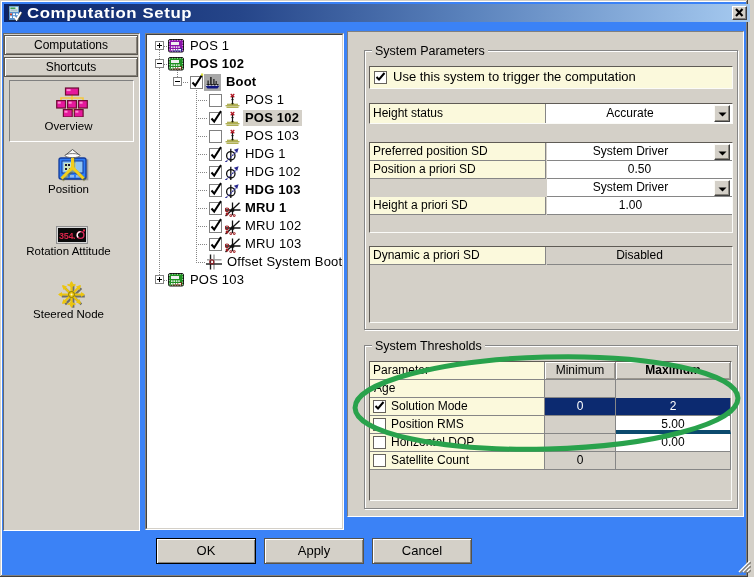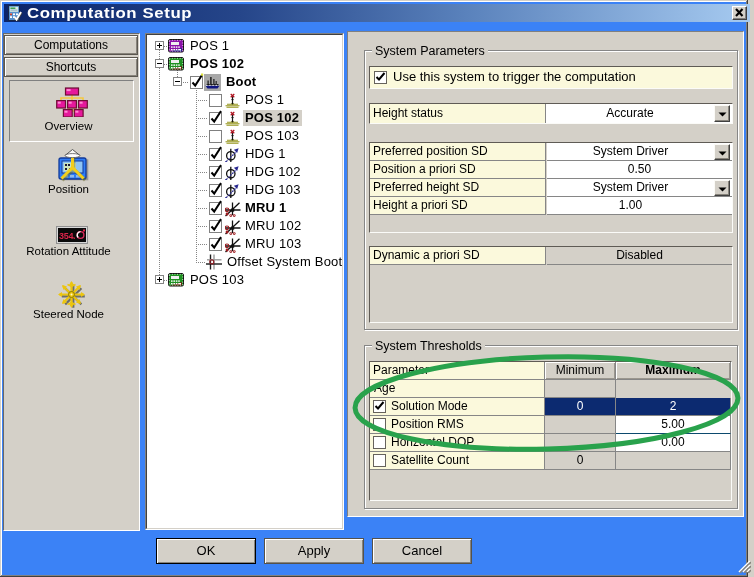--- a/index.html
+++ b/index.html
@@ -297,21 +297,21 @@
         <path d="M2.5 6.5 L5.2 9.5 L12 -1" fill="none" stroke="#000" stroke-width="2"></path>
       </svg>
     </div>
 <svg class="abs" style="left:225px;top:183px" width="15" height="15" viewBox="0 0 15 15">
 <circle cx="5.8" cy="8.8" r="4.2" fill="none" stroke="#101010" stroke-width="1.3"></circle>
 <path d="M5.8 1.8 L5.8 15.5" stroke="#101010" stroke-width="1.3"></path>
 <path d="M1.2 14.6 L11.8 4.2" stroke="#282890" stroke-width="1.2" stroke-dasharray="1.8 1"></path>
 <path d="M13.6 1.2 L8.9 2.7 L12.1 5.9 Z" fill="#282890"></path>
 <circle cx="1" cy="15" r="1" fill="#282890"></circle>
 </svg>
-<div class="trow" style="left:243px;top:182px;height:16px;line-height:16px;padding:0 3px 0 2px;font-weight:normal;font-size:13px;">HDG 103</div>
+<div class="trow" style="left:243px;top:182px;height:16px;line-height:16px;padding:0 3px 0 2px;font-weight:bold;font-size:13px;">HDG 103</div>
 <div class="doth" style="left:196px;top:208px;width:12px"></div>
 <div class="tcb" style="left:209px;top:202px">
       <svg width="13" height="13" viewBox="0 0 13 13" style="overflow:visible;position:absolute;left:-1px;top:-1px">
         <path d="M2.5 6.5 L5.2 9.5 L12 -1" fill="none" stroke="#000" stroke-width="2"></path>
       </svg>
     </div>
 <svg class="abs" style="left:225px;top:201px" width="16" height="16" viewBox="0 0 16 16">
 <g stroke="#101010" stroke-width="1.3" fill="none">
 <path d="M7.5 1.5 L7.5 14 M0 9 L15.5 9 M0.5 15 L14.5 1.8"></path>
 </g>
@@ -417,21 +417,20 @@
 <div class="fld" style="left:369px;top:142px;width:364px;height:91px"></div>
 <div class="cell ylw" style="left:370px;top:143px;width:176px;height:18px;line-height:17px;border-right:1px solid #868686;border-bottom:1px solid #868686;padding-left:3px">Preferred position SD</div>
 <div class="cell" style="left:547px;top:143px;width:185px;height:18px;line-height:17px;background:#fff;border-bottom:1px solid #868686;text-align:center;padding-right:18px">System Driver</div>
 <div class="dd" style="left:714px;top:144px;height:16px">
       <svg width="9" height="5" viewBox="0 0 9 5">
         <path d="M0.5 0.5 L8.5 0.5 L4.5 4.5 Z" fill="#000"></path>
       </svg>
     </div>
 <div class="cell ylw" style="left:370px;top:161px;width:176px;height:18px;line-height:17px;border-right:1px solid #868686;border-bottom:1px solid #868686;padding-left:3px">Position a priori SD</div>
 <div class="cell" style="left:547px;top:161px;width:185px;height:18px;line-height:17px;background:#fff;border-bottom:1px solid #868686;text-align:center;">0.50</div>
-<div class="cell ylw" style="left:370px;top:179px;width:176px;height:18px;line-height:17px;border-right:1px solid #868686;border-bottom:1px solid #868686;padding-left:3px">Preferred height SD</div>
 <div class="cell" style="left:547px;top:179px;width:185px;height:18px;line-height:17px;background:#fff;border-bottom:1px solid #868686;text-align:center;padding-right:18px">System Driver</div>
 <div class="dd" style="left:714px;top:180px;height:16px">
       <svg width="9" height="5" viewBox="0 0 9 5">
         <path d="M0.5 0.5 L8.5 0.5 L4.5 4.5 Z" fill="#000"></path>
       </svg>
     </div>
 <div class="cell ylw" style="left:370px;top:197px;width:176px;height:18px;line-height:17px;border-right:1px solid #868686;border-bottom:1px solid #868686;padding-left:3px">Height a priori SD</div>
 <div class="cell" style="left:547px;top:197px;width:185px;height:18px;line-height:17px;background:#fff;border-bottom:1px solid #868686;text-align:center;padding-right:18px">1.00</div>
 <div class="fld" style="left:369px;top:246px;width:364px;height:77px"></div>
 <div class="cell" style="left:547px;top:247px;width:185px;height:18px;line-height:17px;border-bottom:1px solid #868686;text-align:center">Disabled</div>
@@ -451,21 +450,21 @@
         <path d="M1.5 5 L4 7.5 L9.5 1" fill="none" stroke="#000" stroke-width="2"></path>
       </svg>
     </div>
 <div class="cell" style="left:391px;top:398px;height:18px;line-height:17px">Solution Mode</div>
 <div class="cell" style="left:545px;top:398px;width:71px;height:18px;line-height:17px;background:#0c2a70;color:#fff;border-bottom:1px solid #868686;border-right:1px solid #868686;text-align:center">0</div>
 <div class="cell" style="left:616px;top:398px;width:115px;height:18px;line-height:17px;background:#0c2a70;color:#fff;border-bottom:1px solid #868686;border-right:1px solid #868686;text-align:center">2</div>
 <div class="cell ylw" style="left:370px;top:416px;width:175px;height:18px;border-right:1px solid #868686;border-bottom:1px solid #868686"></div>
 <div class="ccb" style="left:373px;top:418px"></div>
 <div class="cell" style="left:391px;top:416px;height:18px;line-height:17px">Position RMS</div>
 <div class="cell" style="left:545px;top:416px;width:71px;height:18px;line-height:17px;background:#d4d0c8;color:#000;border-bottom:1px solid #868686;border-right:1px solid #868686;text-align:center"></div>
-<div class="cell" style="left:616px;top:416px;width:115px;height:18px;line-height:17px;background:#fff;color:#000;border-bottom:1px solid #0c4a6e;border-right:1px solid #868686;text-align:center">5.00</div>
+<div class="cell" style="left:616px;top:416px;width:115px;height:18px;line-height:17px;background:#fff;color:#000;border-bottom:4px solid #0c4a6e;border-right:1px solid #868686;text-align:center">5.00</div>
 <div class="cell ylw" style="left:370px;top:434px;width:175px;height:18px;border-right:1px solid #868686;border-bottom:1px solid #868686"></div>
 <div class="ccb" style="left:373px;top:436px"></div>
 <div class="cell" style="left:391px;top:434px;height:18px;line-height:17px">Horizontal DOP</div>
 <div class="cell" style="left:545px;top:434px;width:71px;height:18px;line-height:17px;background:#d4d0c8;color:#000;border-bottom:1px solid #868686;border-right:1px solid #868686;text-align:center"></div>
 <div class="cell" style="left:616px;top:434px;width:115px;height:18px;line-height:17px;background:#fff;color:#000;border-bottom:1px solid #868686;border-right:1px solid #868686;text-align:center">0.00</div>
 <div class="cell ylw" style="left:370px;top:452px;width:175px;height:18px;border-right:1px solid #868686;border-bottom:1px solid #868686"></div>
 <div class="ccb" style="left:373px;top:454px"></div>
 <div class="cell" style="left:391px;top:452px;height:18px;line-height:17px">Satellite Count</div>
 <div class="cell" style="left:545px;top:452px;width:71px;height:18px;line-height:17px;background:#d4d0c8;color:#000;border-bottom:1px solid #868686;border-right:1px solid #868686;text-align:center">0</div>
 <div class="cell" style="left:616px;top:452px;width:115px;height:18px;line-height:17px;background:#d4d0c8;color:#000;border-bottom:1px solid #868686;border-right:1px solid #868686;text-align:center"></div>

